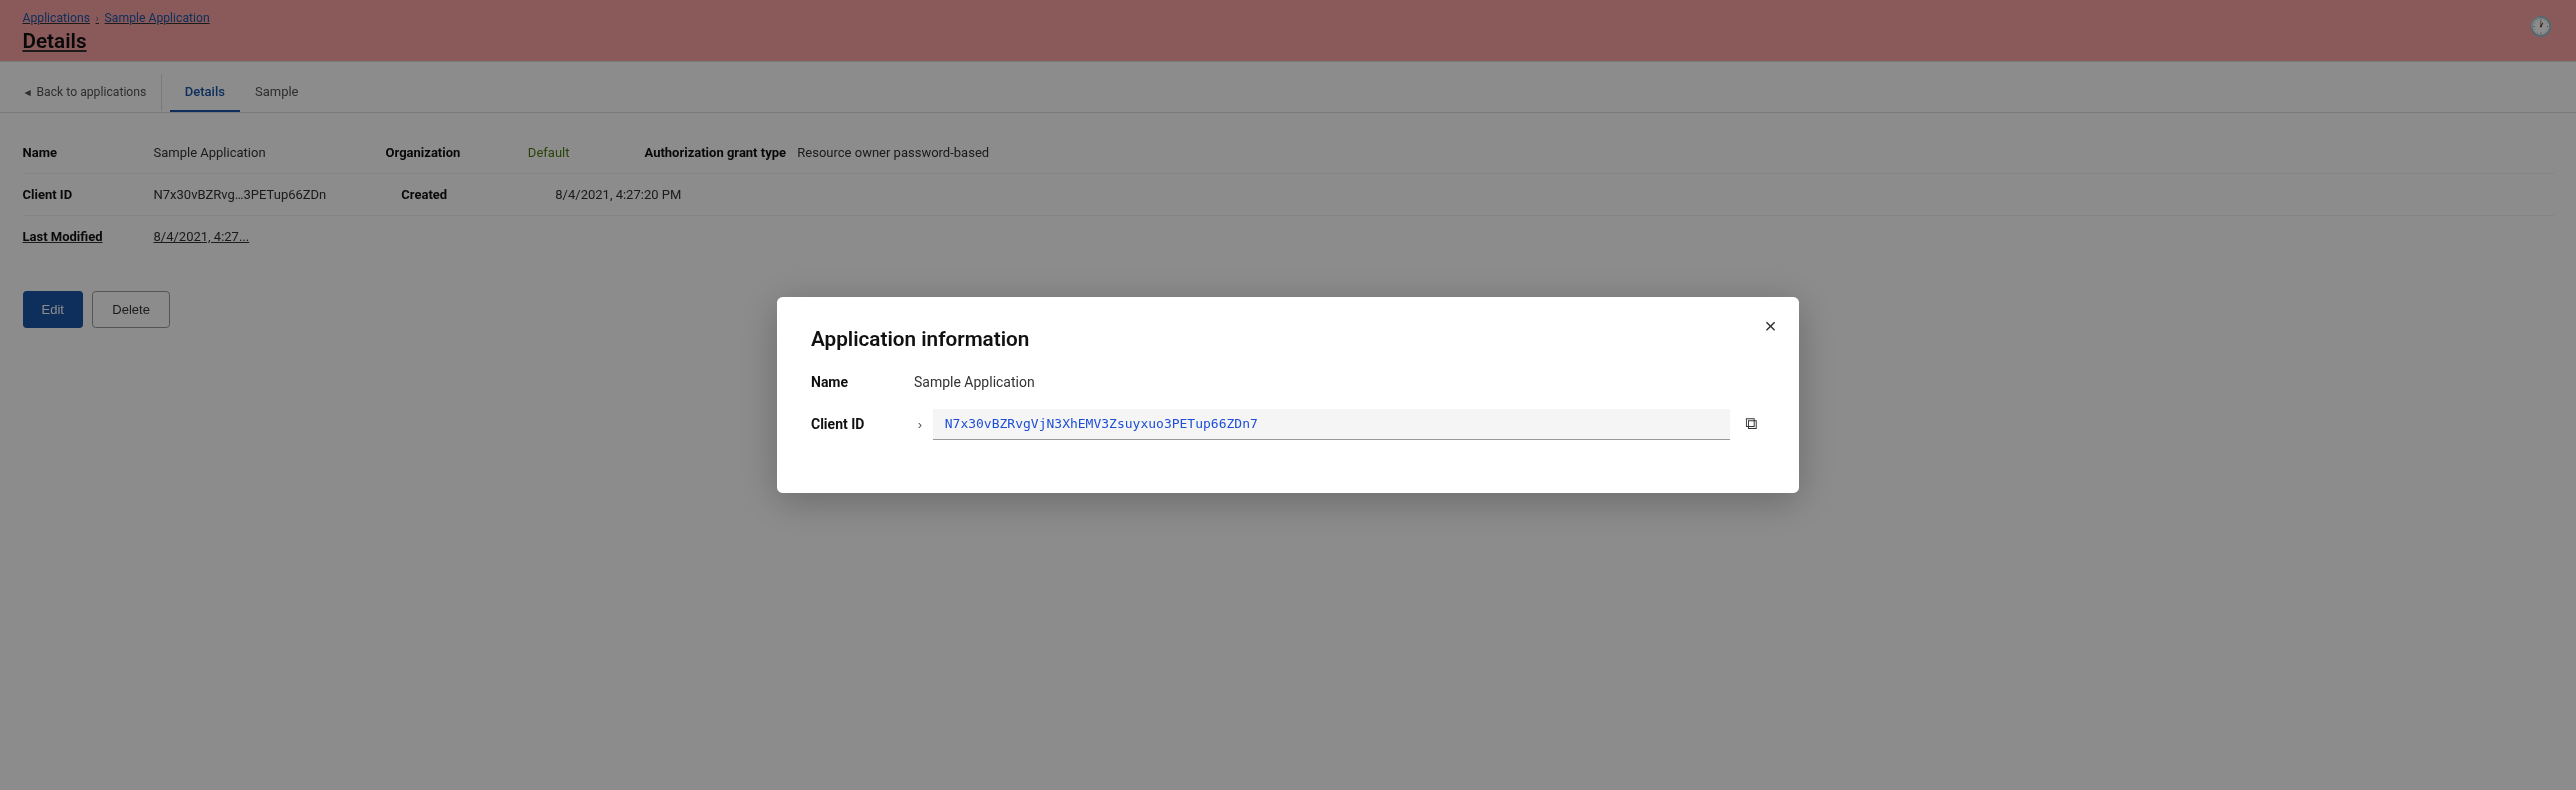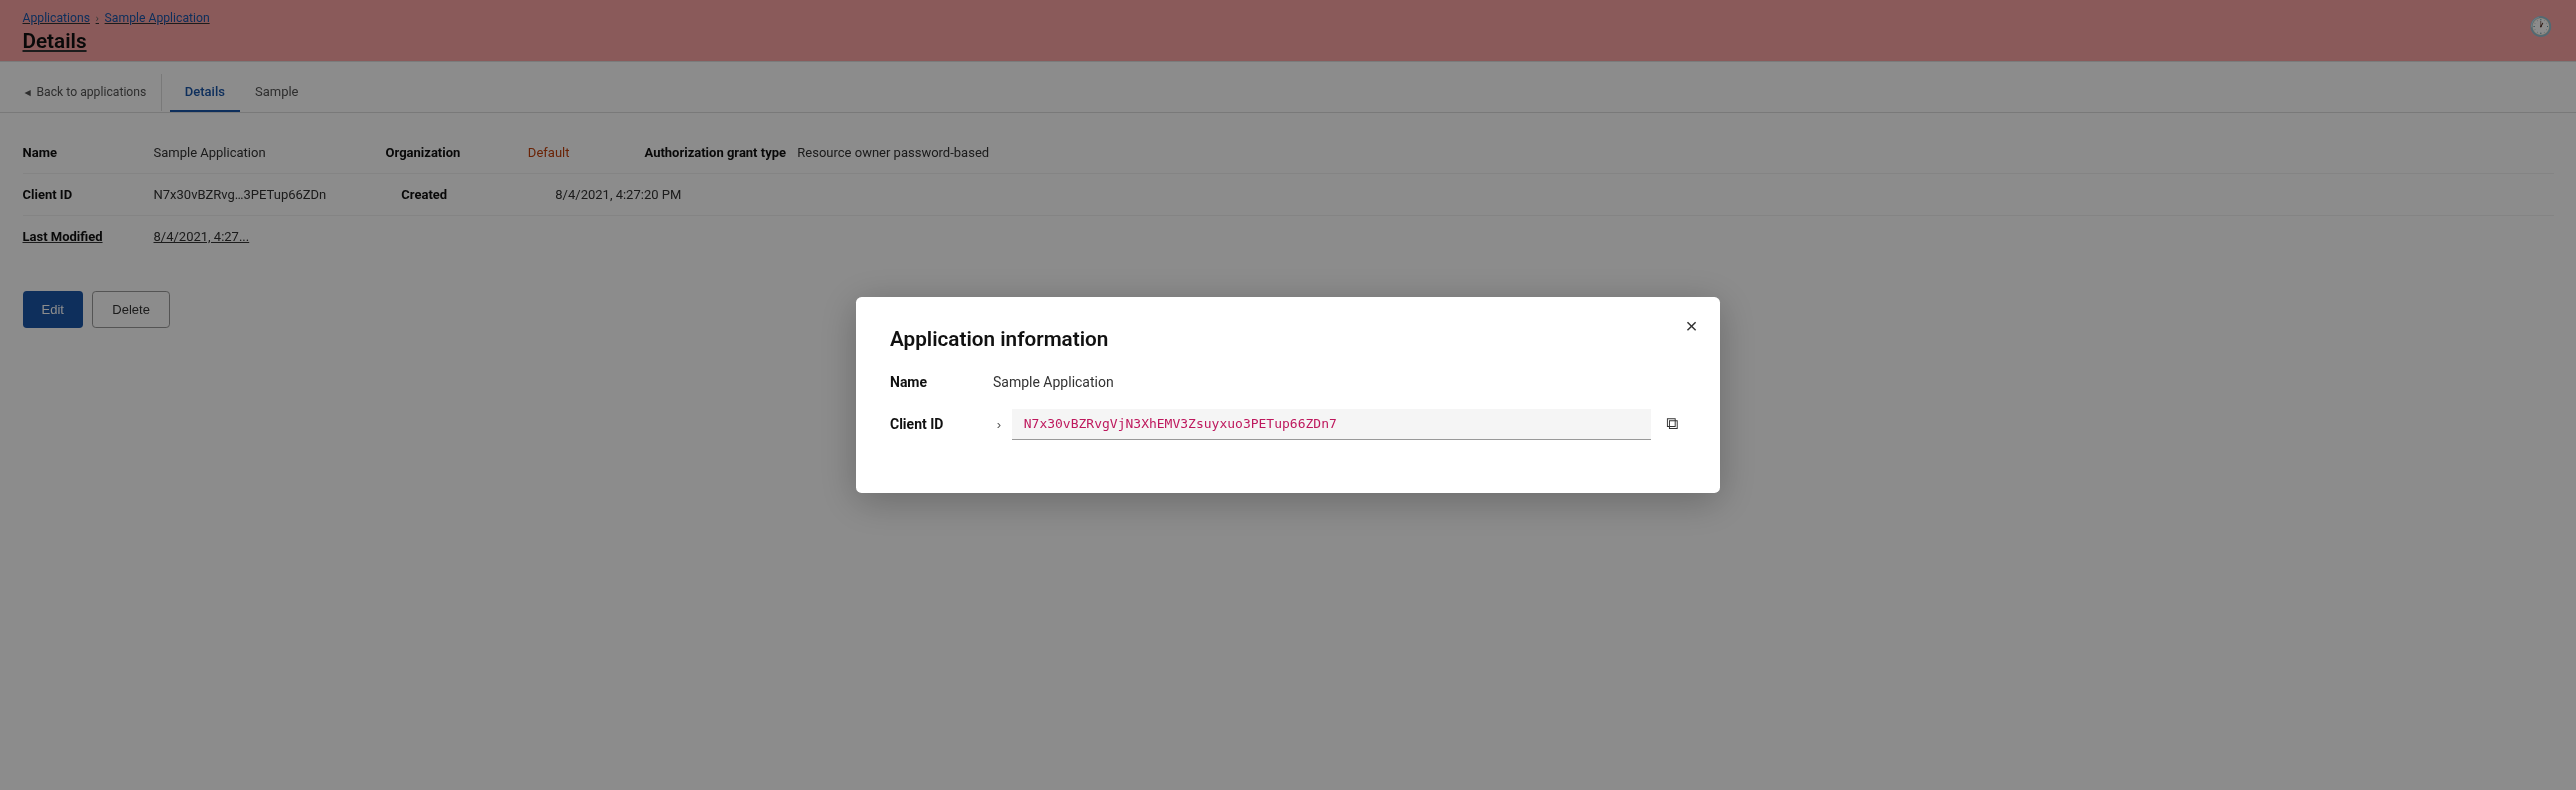--- a/index.html
+++ b/index.html
@@ -119,21 +119,21 @@
       font-weight: 700;
       min-width: 131px;
       color: #111;
       font-size: 13px;
     }
     .detail-value {
       color: #333;
       font-size: 13px;
     }
     .detail-value.link {
-      color: #c2410c;
+      color: #4d7c0f;
       cursor: pointer;
     }
     .buttons-row {
       display: flex;
       gap: 9.4px;
       padding: 15px 22.5px;
     }
     .btn-edit {
       background: #1a56a8;
       color: #fff;
@@ -162,21 +162,21 @@
       z-index: 100;
       display: flex;
       align-items: center;
       justify-content: center;
     }
 
     
     .modal {
       background: #fff;
       border-radius: 5.6px;
-      width: 864px;
+      width: 1022px;
       max-width: 95vw;
       padding: 30px 34px 34px;
       position: relative;
       box-shadow: 0 7.5px 38px rgba(0,0,0,0.25);
     }
     .modal-title {
       font-size: 20.7px;
       font-weight: 600;
       color: #111;
       margin-bottom: 22.5px;
@@ -220,21 +220,21 @@
       font-size: 13px;
       color: #555;
       padding: 0 3.8px;
     }
     .client-id-input-wrapper {
       flex: 1;
       background: #f5f5f5;
       border-bottom: 0.9px solid #999;
       padding: 7.5px 11.3px;
       font-size: 13px;
-      color: #be185d;
+      color: #1d4ed8;
       font-family: monospace;
       min-width: 469px;
     }
     .copy-btn {
       background: none;
       border: none;
       cursor: pointer;
       font-size: 17px;
       color: #333;
       padding: 3.8px 7.5px;

